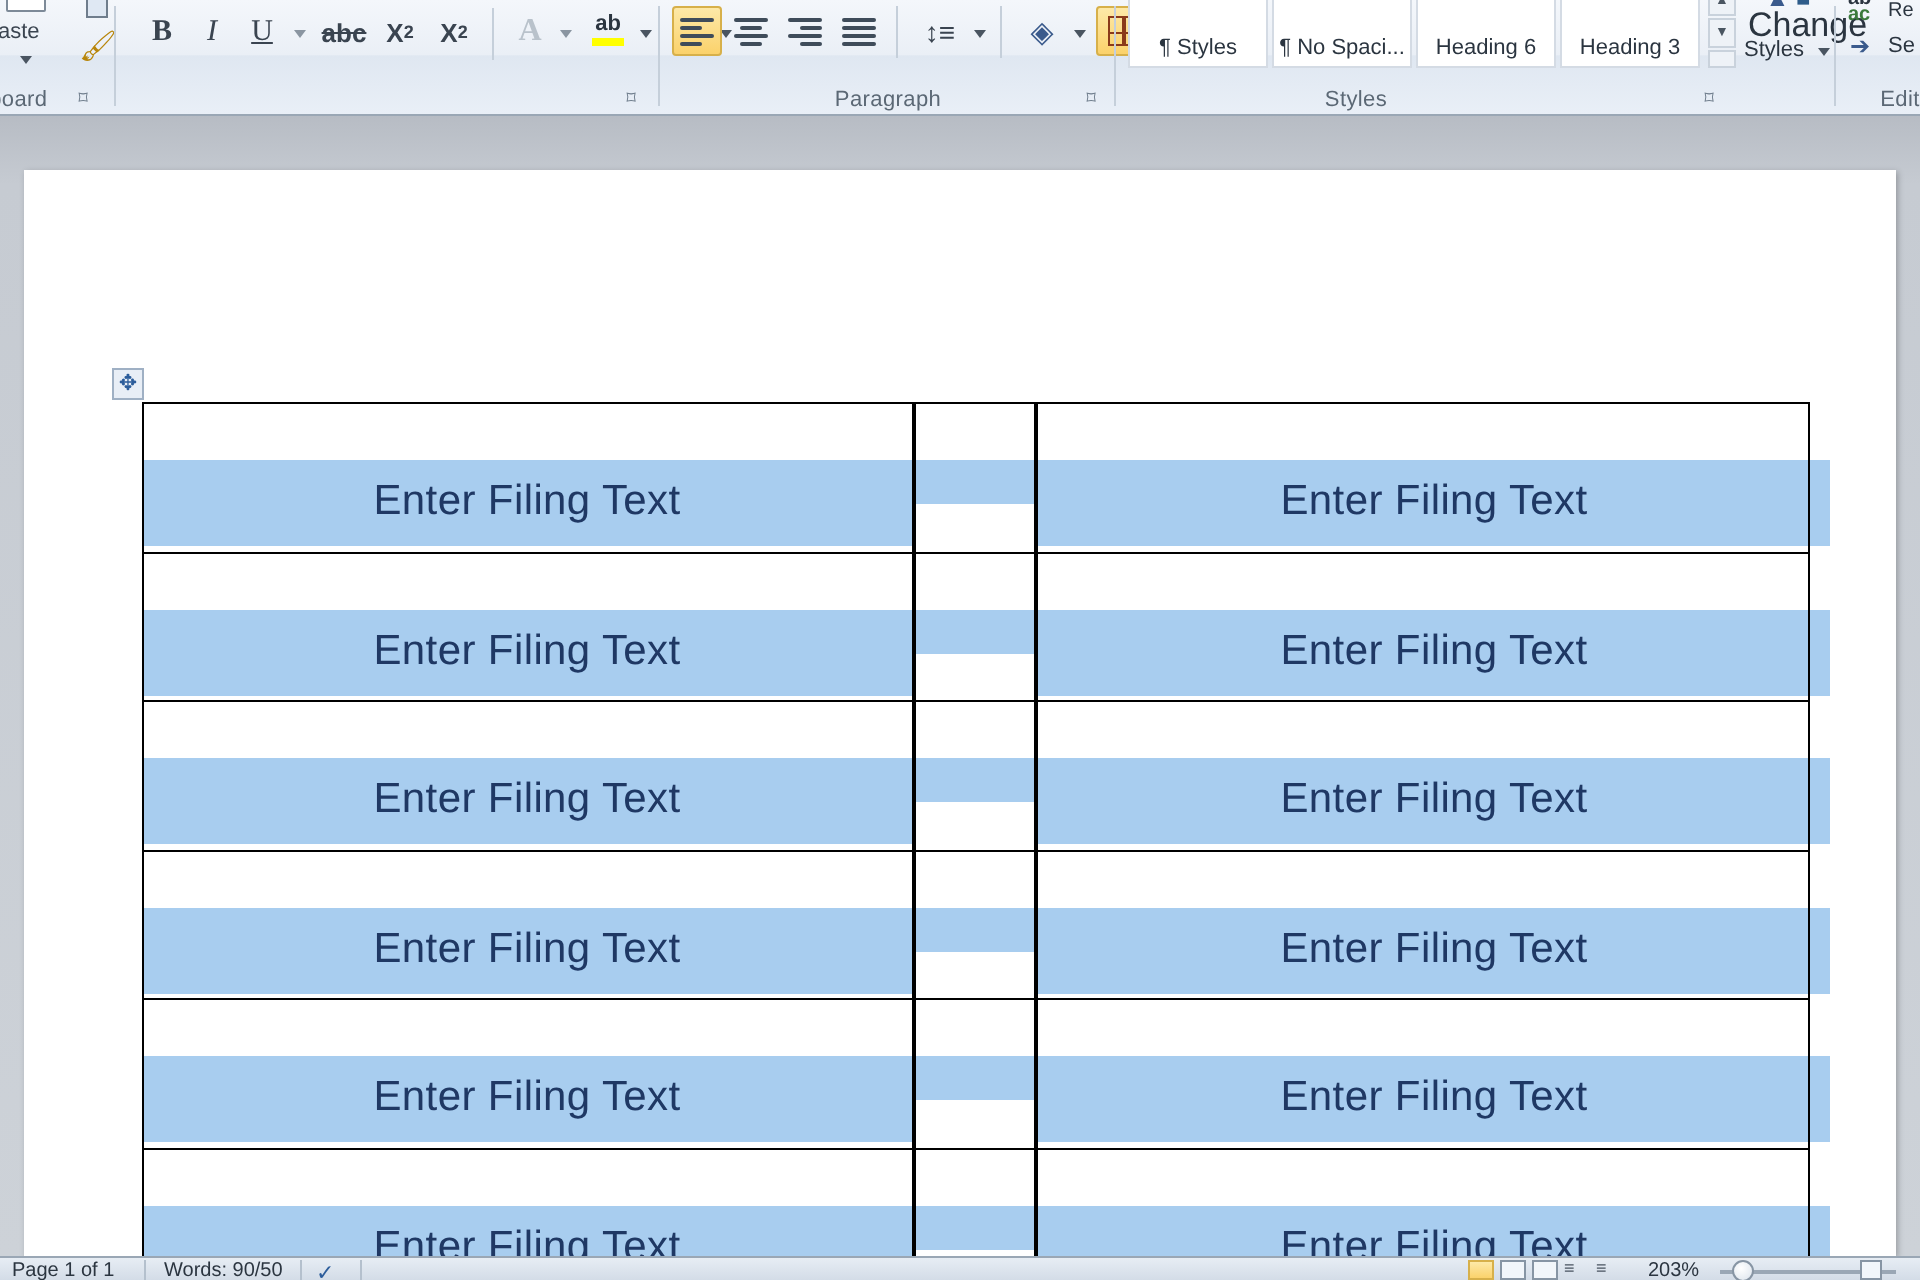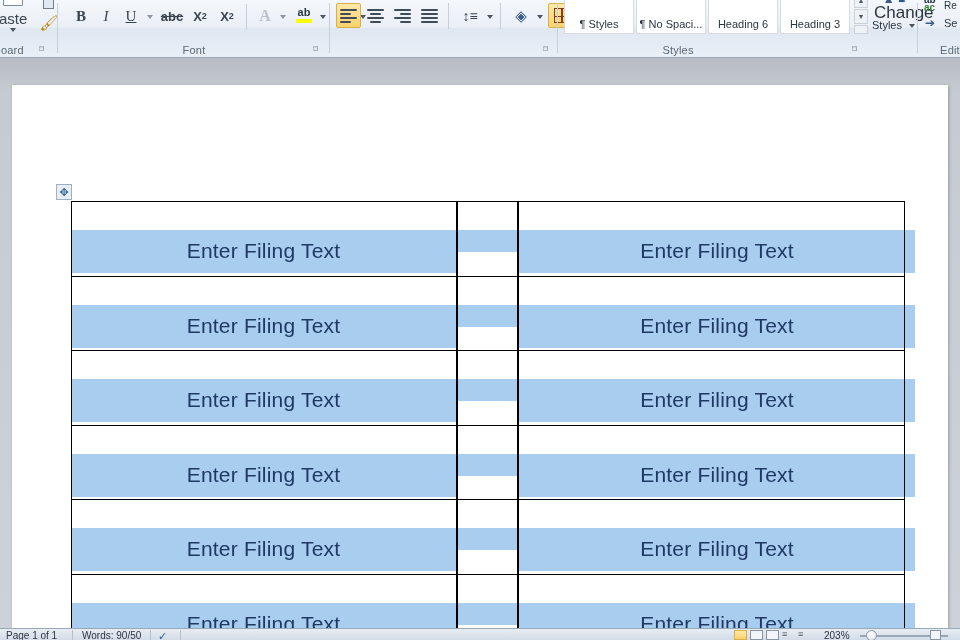--- a/index.html
+++ b/index.html
@@ -40,21 +40,21 @@
   
   .rb {
     position: absolute; display: flex; align-items: center; justify-content: center;
     font-size: 14px; color: #3a4450; cursor: default;
     border: 1px solid transparent; border-radius: 2px;
   }
   .rb.active {
     background: linear-gradient(to bottom,#fde9a8,#fbd26b);
     border-color: #d7b04a;
   }
-  .paste-label { position:absolute; font-size:15px; color:#3a4450; }
+  .paste-label { position:absolute; font-size:11px; color:#3a4450; }
 
   
   .glyph-b { font-weight: bold; font-family:"Liberation Serif",serif; font-size:15px;}
   .glyph-i { font-style: italic; font-family:"Liberation Serif",serif; font-size:15px;}
   .glyph-u { text-decoration: underline; font-family:"Liberation Serif",serif; font-size:15px;}
   .glyph-s { text-decoration: line-through; font-weight:bold; font-size:13px;}
   .glyph-sub, .glyph-sup { font-weight:bold; font-size:13px; }
   .glyph-sub sub, .glyph-sup sup { font-size:9px; }
   .arrow-dn {
     position:absolute; width:0; height:0;
@@ -206,21 +206,20 @@
           <span class="colorbar" style="position:static; background:#ffff00; width:16px; height:4px; margin-top:1px;"></span>
         </div>
         <div class="arrow-dn" style="left:260px; top:15px;"></div>
 
         <div class="rb" style="left:272px; top:2px; width:24px; height:26px; flex-direction:column;">
           <span class="textcolor-A">A</span>
           <span class="colorbar" style="position:static; background:#c00000; width:15px; height:4px; margin-top:1px;"></span>
         </div>
         <div class="arrow-dn" style="left:300px; top:15px;"></div>
       </div>
-      <div class="group-label">Font</div>
       <div class="dlg-launcher" style="left:250px;">⌑</div>
     </div>
 
     <div class="group-sep" style="left:329px;"></div>
 
     <div class="group" style="left:332px; width:224px;">
       <div class="group-body">
         <div class="rb active" style="left:4px; top:3px; width:25px; height:25px;">
           <span class="align" style="position:static;">
             <i style="width:17px;"></i>
@@ -267,20 +266,21 @@
         <div class="rb active" style="left:216px; top:3px; width:26px; height:25px;">
           <span style="display:block;width:15px;height:15px;border:1.5px solid #8a3a1a;position:relative;">
             <span style="position:absolute;left:50%;top:0;width:1.5px;height:100%;background:#8a3a1a;"></span>
             <span style="position:absolute;top:50%;left:0;height:1.5px;width:100%;background:#8a3a1a;"></span>
           </span>
         </div>
         <div class="rb active" style="left:243px; top:3px; width:14px; height:25px;">
           <span class="arrow-dn" style="position:static;"></span>
         </div>
       </div>
+      <div class="group-label">Paragraph</div>
       <div class="dlg-launcher" style="left:208px;">⌑</div>
     </div>
 
     <div class="group-sep" style="left:557px;"></div>
 
     <div class="group" style="left:560px; width:356px;">
       <div class="group-body">
         <div class="style-item" style="left:4px; top:-7px;">
 
           <div class="style-name">¶ Styles</div>

